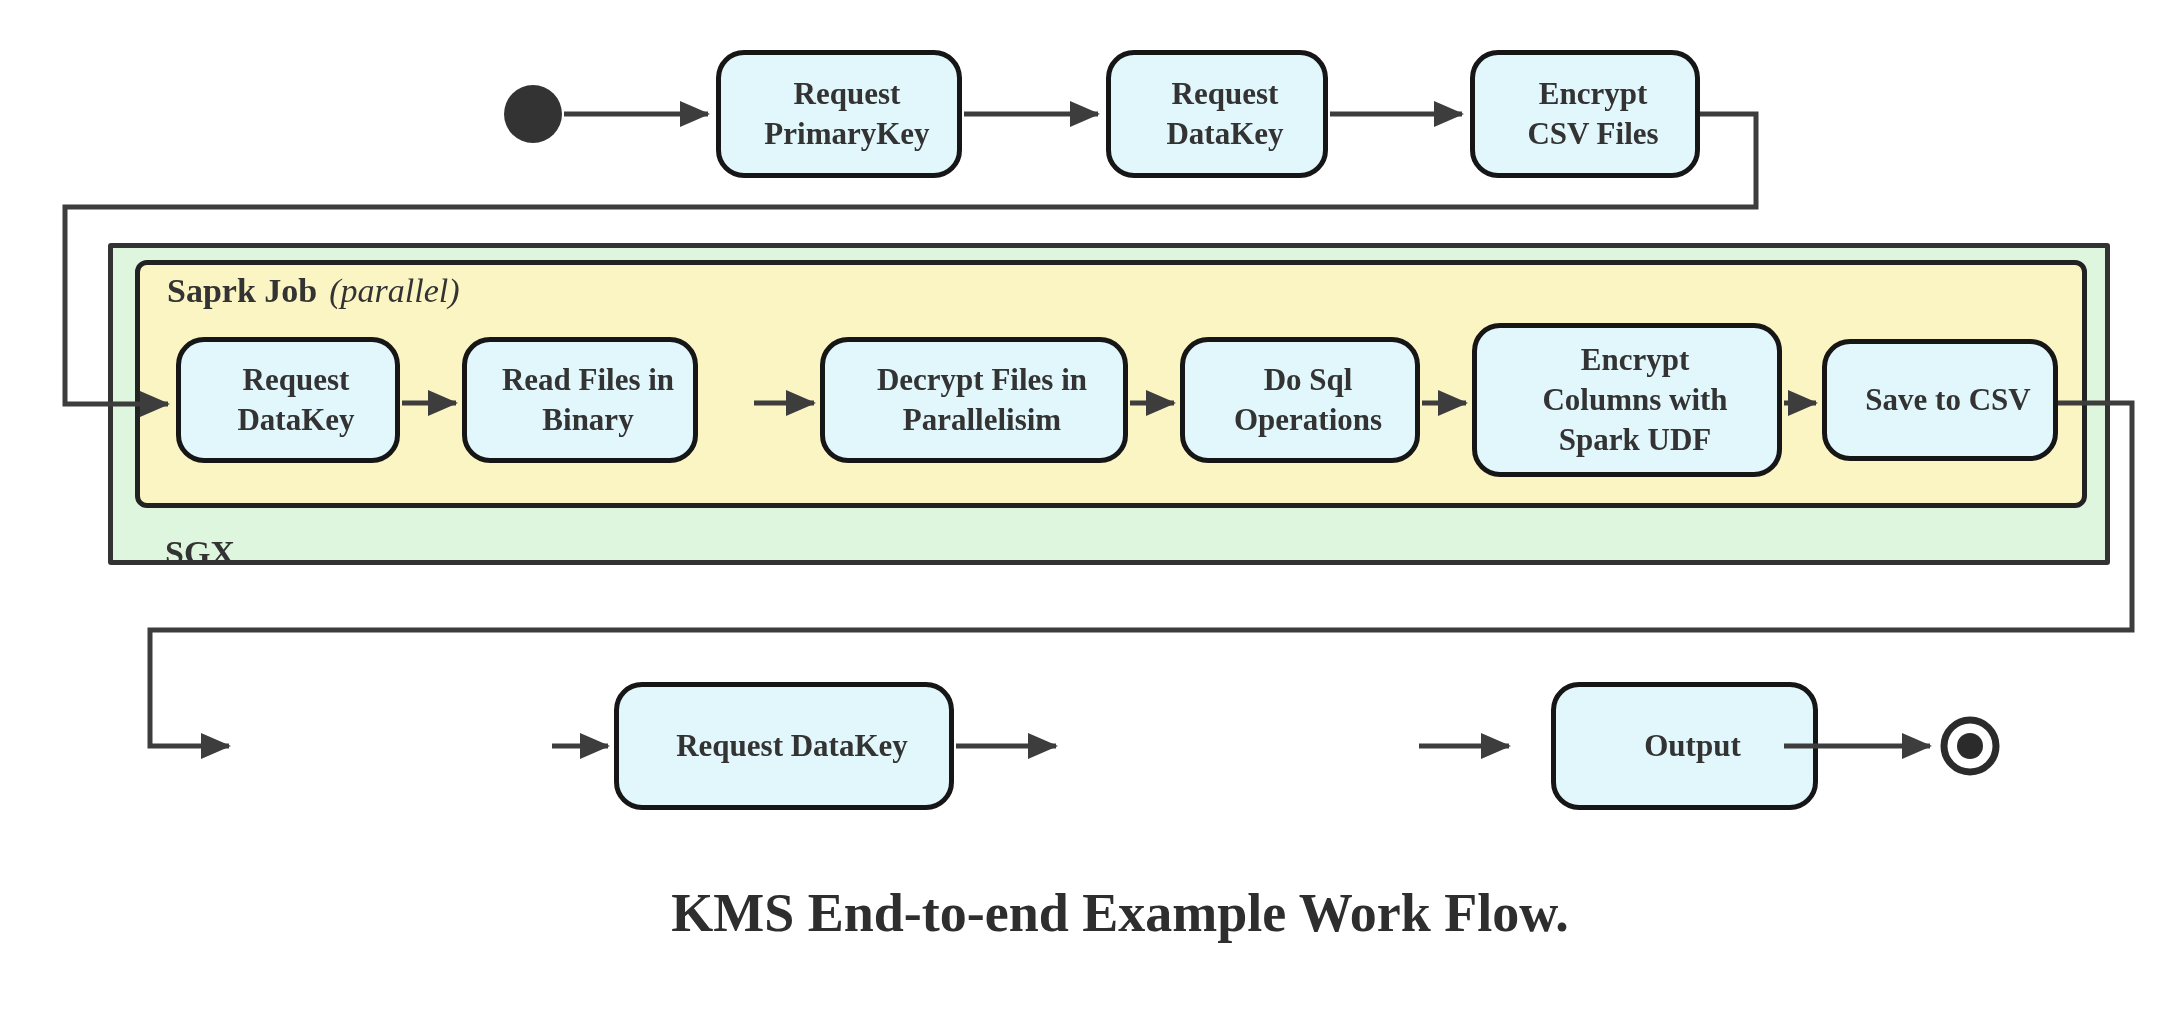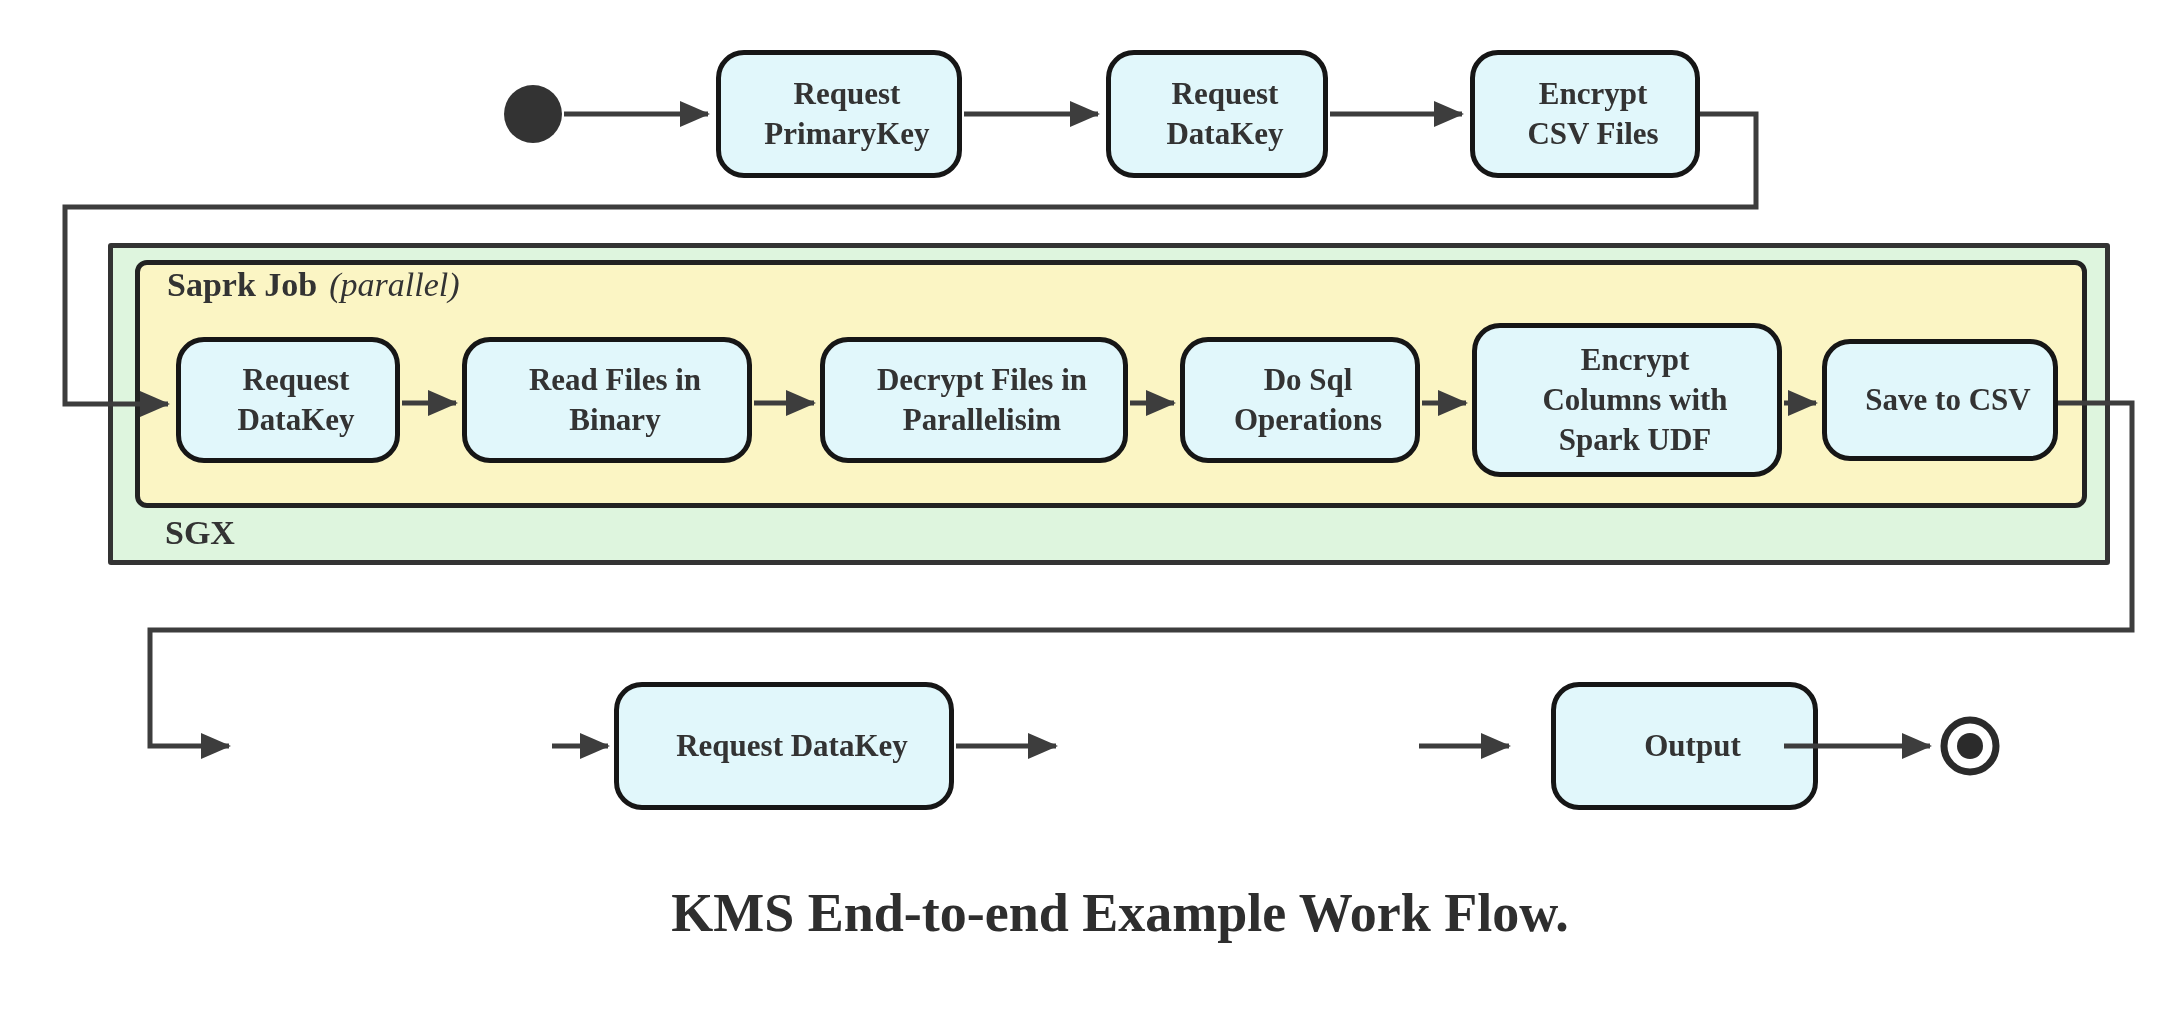--- a/index.html
+++ b/index.html
@@ -44,23 +44,23 @@
     border-radius:12px;
     z-index:2;
   }
   .container-label{
     position:absolute;
     font-weight:bold;
     font-size:34px;
     color:#333333;
     z-index:4;
   }
-  #spark-label{left:167px;top:266px;}
+  #spark-label{left:167px;top:272px;}
   #spark-label .ital{font-weight:normal;font-style:italic;margin-left:12px;}
-  #sgx-label{left:165px;top:514px;}
+  #sgx-label{left:165px;top:534px;}
   #caption{
     position:absolute;
     left:570px;top:882px;width:1100px;
     text-align:center;
     font-weight:bold;
     font-size:54px;
     color:#2e2e2e;
   }
   #wires{
     position:absolute;left:0;top:0;width:2179px;height:1036px;
@@ -83,21 +83,21 @@
 
   <div class="node" style="left:716px;top:50px;width:246px;height:128px;">Request
 PrimaryKey</div>
   <div class="node" style="left:1106px;top:50px;width:222px;height:128px;">Request
 DataKey</div>
   <div class="node" style="left:1470px;top:50px;width:230px;height:128px;">Encrypt
 CSV Files</div>
 
   <div class="node" style="left:176px;top:337px;width:224px;height:126px;">Request
 DataKey</div>
-  <div class="node" style="left:462px;top:337px;width:290px;height:126px;">Read Files in
+  <div class="node" style="left:462px;top:337px;width:236px;height:126px;">Read Files in
 Binary</div>
   <div class="node" style="left:820px;top:337px;width:308px;height:126px;">Decrypt Files in
 Parallelisim</div>
   <div class="node" style="left:1180px;top:337px;width:240px;height:126px;">Do Sql
 Operations</div>
   <div class="node" style="left:1472px;top:323px;width:310px;height:154px;">Encrypt
 Columns with
 Spark UDF</div>
   <div class="node" style="left:1822px;top:339px;width:236px;height:122px;">Save to CSV</div>
 

